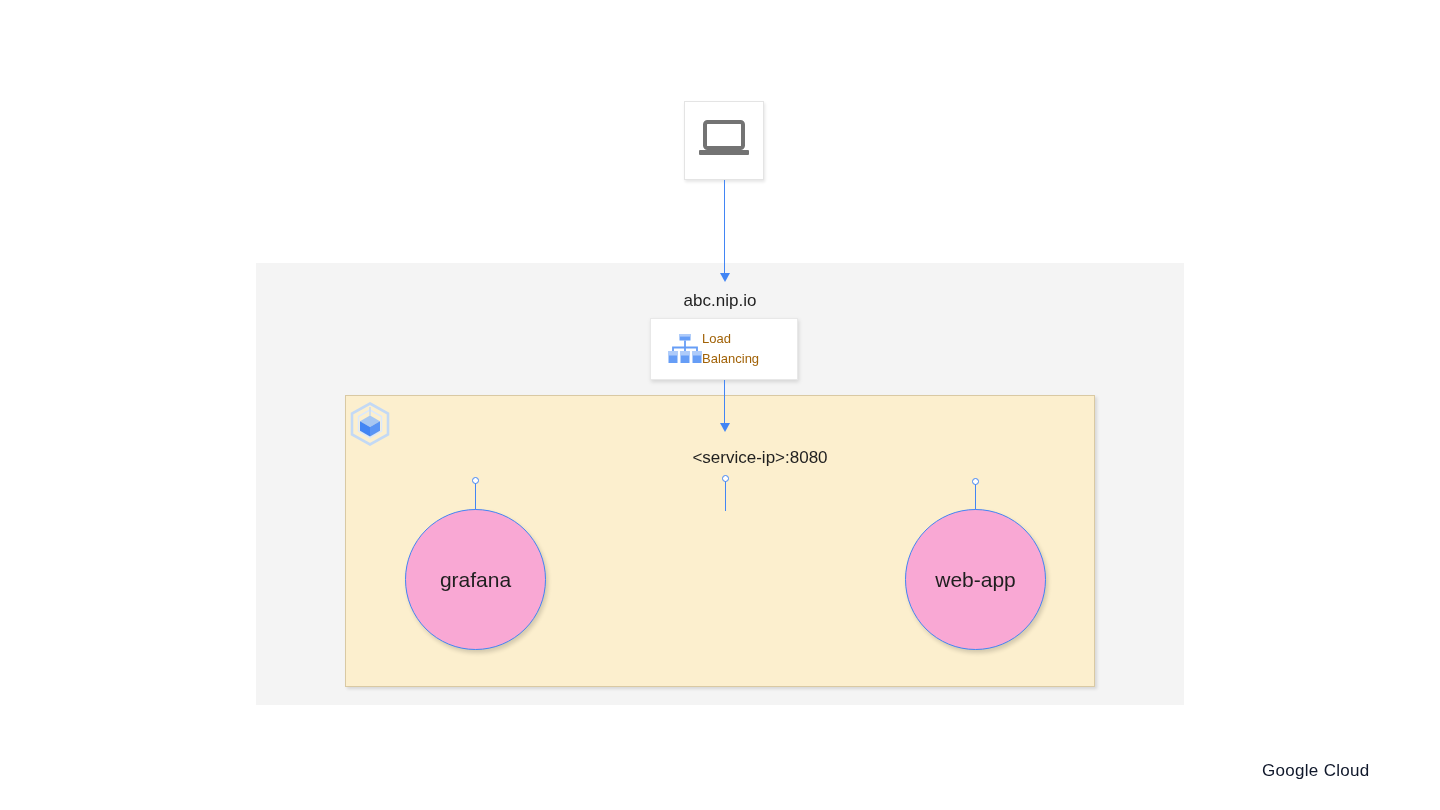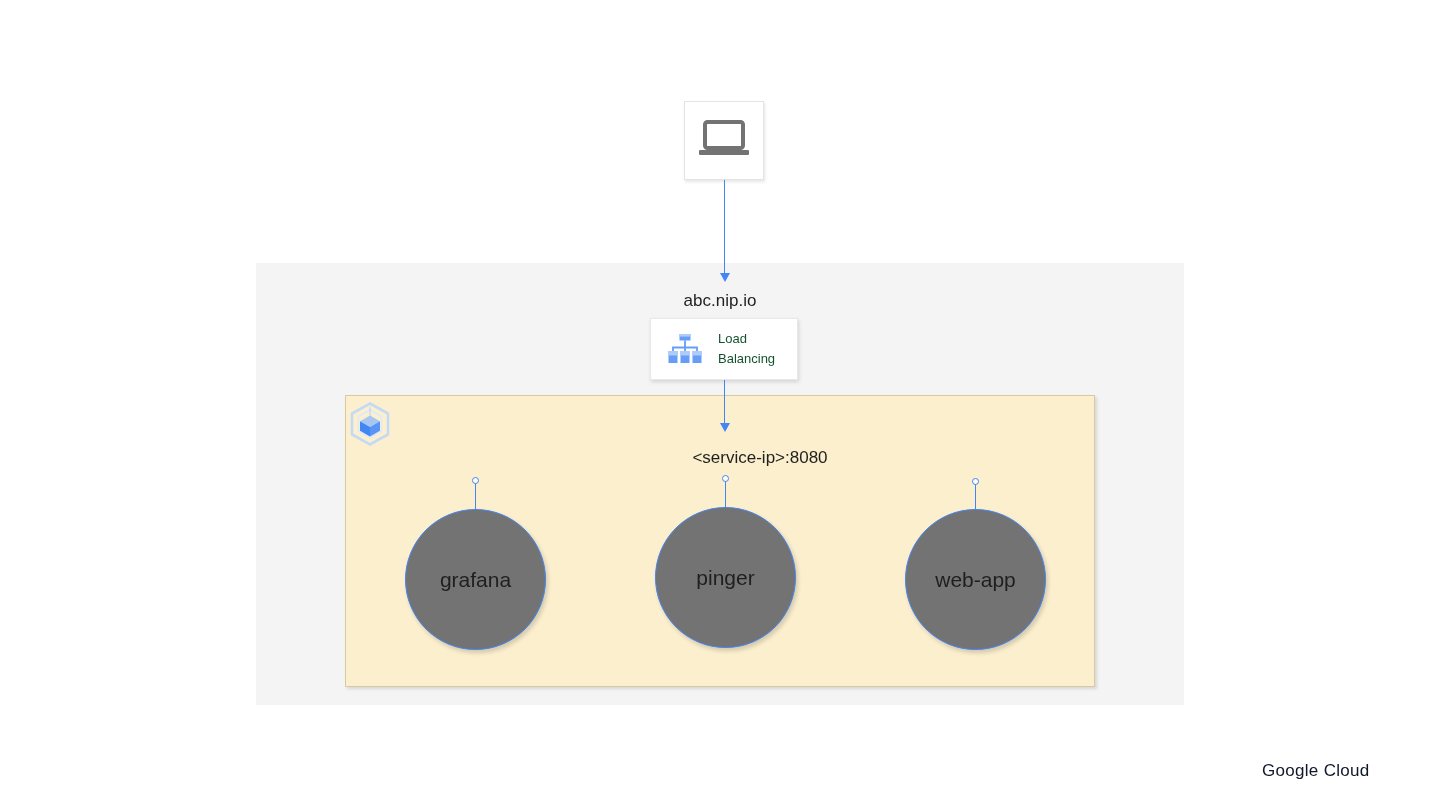--- a/index.html
+++ b/index.html
@@ -81,24 +81,24 @@
     display: flex;
     align-items: center;
     padding-left: 17px;
   }
   .lb-icon {
     width: 34px;
     height: 32px;
     flex: 0 0 auto;
   }
   .lb-label {
-    margin-left: 16px;
+    margin-left: 0;
     font-size: 13px;
     line-height: 20px;
-    color: #14532d;
+    color: #a16207;
     white-space: pre-line;
   }
 
   
   .label-domain {
     position: absolute;
     left: 0;
     top: 291px;
     width: 1440px;
     text-align: center;
@@ -113,21 +113,21 @@
     text-align: center;
     font-size: 17px;
     color: #1f1f1f;
     padding-left: 40px;
   }
 
   
   .pod {
     position: absolute;
     border-radius: 50%;
-    background: #737373;
+    background: #f9a8d4;
     border: 1.6px solid #4285f4;
     box-sizing: border-box;
     display: flex;
     align-items: center;
     justify-content: center;
     box-shadow: 2px 3px 4px rgba(0,0,0,0.16);
   }
   .pod-label {
     font-size: 21px;
     color: #1f1f1f;
@@ -293,22 +293,19 @@
     <div class="pin-ring"></div>
   </div>
   <div class="pin pin-webapp">
     <div class="pin-stem"></div>
     <div class="pin-ring"></div>
   </div>
 
   <div class="pod pod-grafana">
     <span class="pod-label">grafana</span>
   </div>
-  <div class="pod pod-pinger">
-    <span class="pod-label">pinger</span>
-  </div>
   <div class="pod pod-webapp">
     <span class="pod-label">web-app</span>
   </div>
 
   <div class="watermark">Google Cloud</div>
 
 </div>
 
 </body></html>

